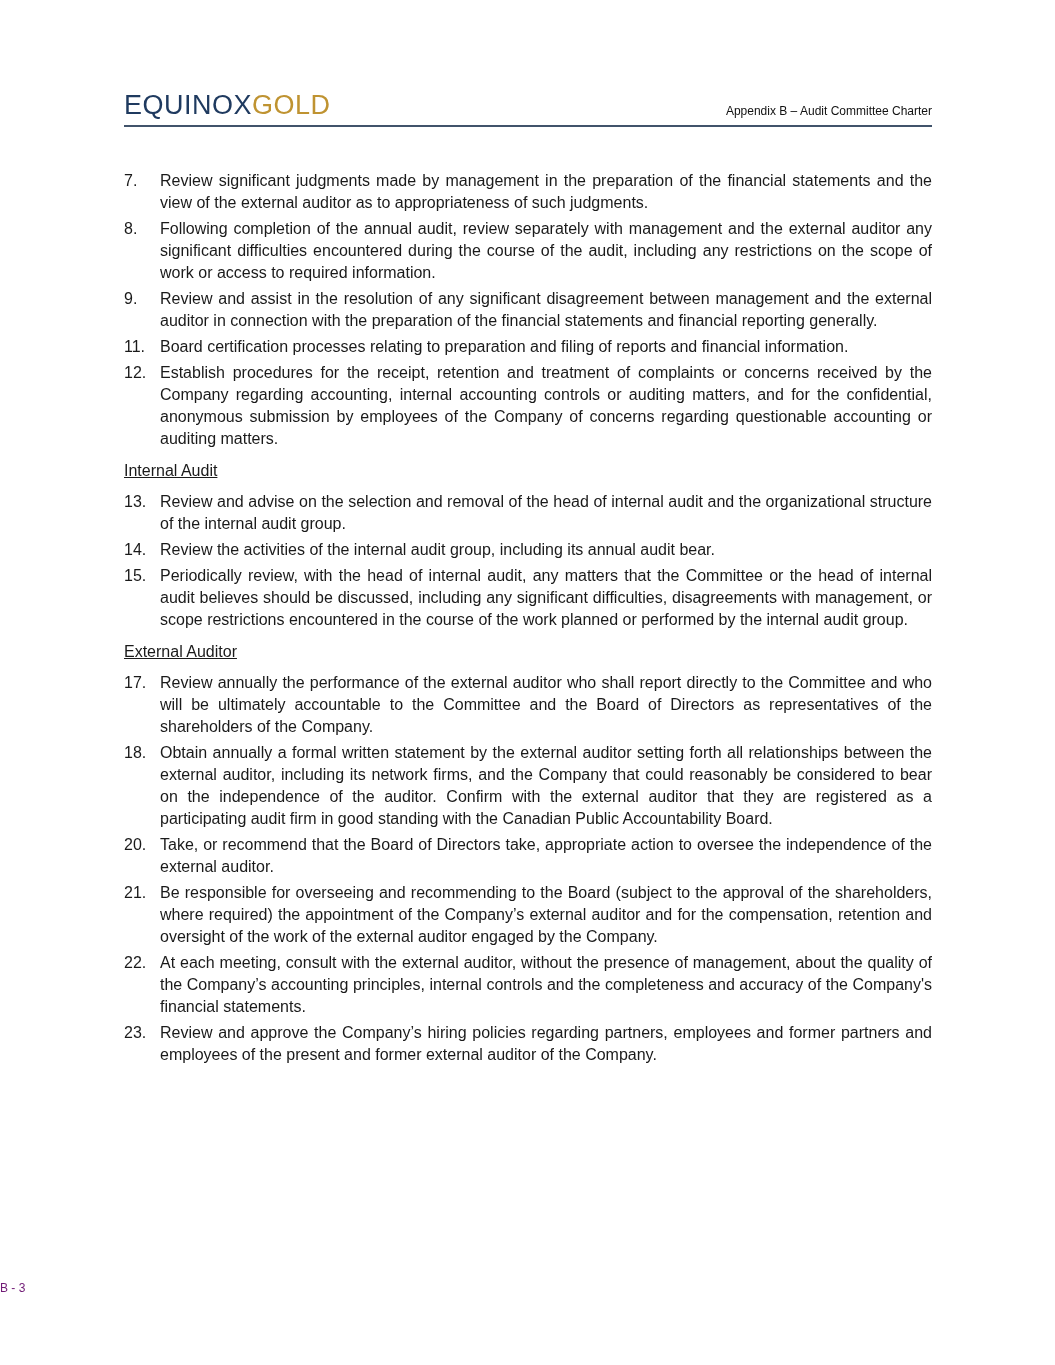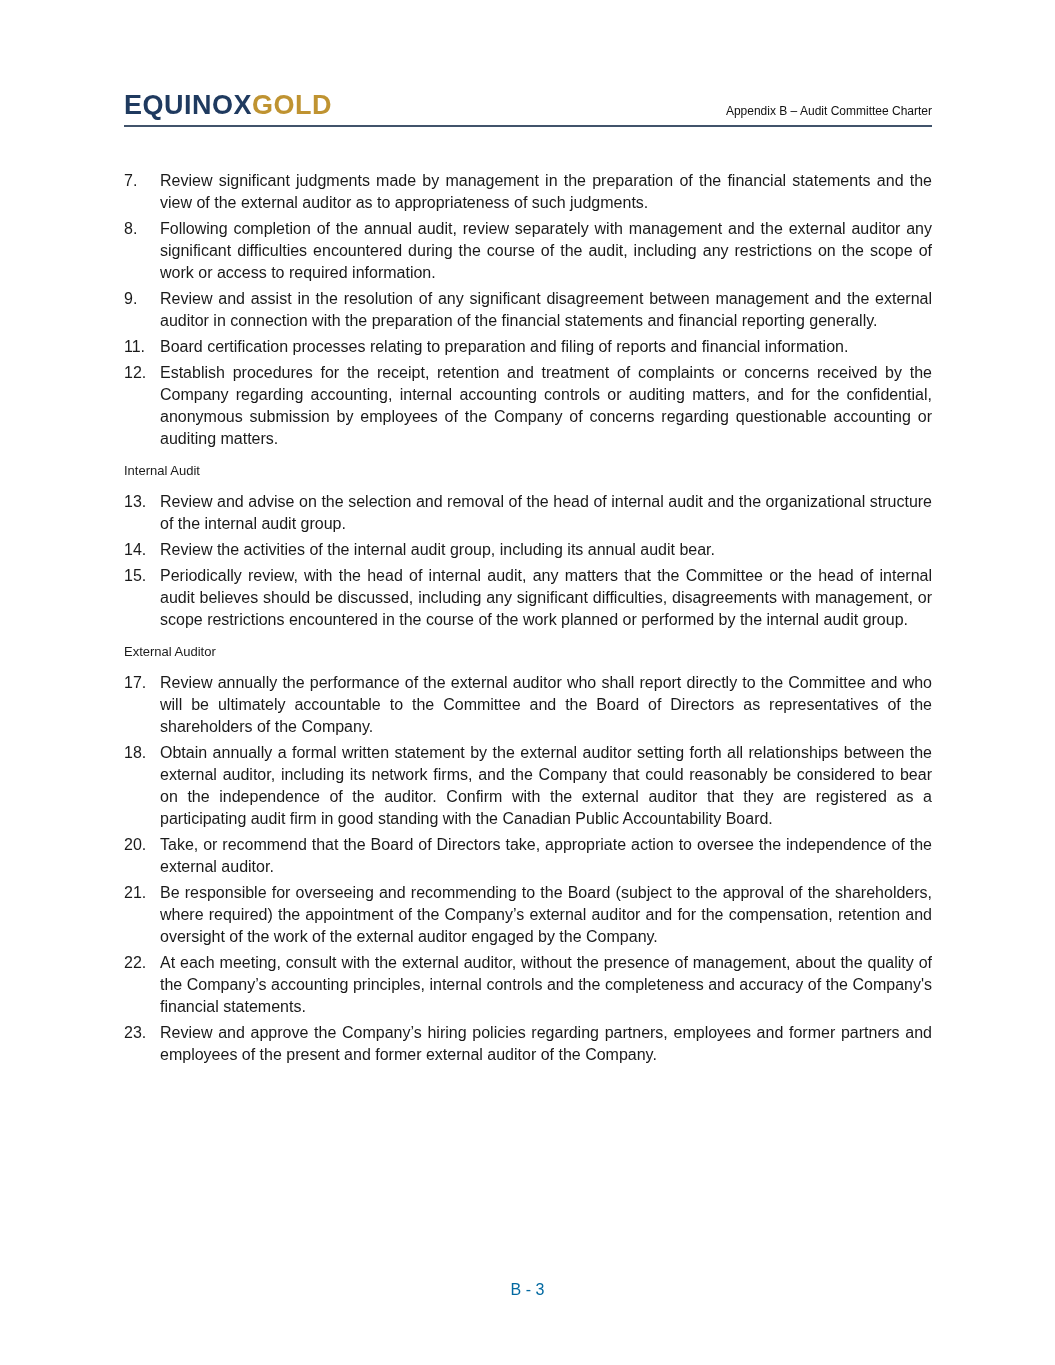--- a/index.html
+++ b/index.html
@@ -19,21 +19,21 @@
     left: 124px;
     width: 808px;
     display: flex;
     justify-content: space-between;
     align-items: flex-end;
     border-bottom: 2px solid #41536b;
     padding-bottom: 6px;
   }
   .logo {
     font-size: 27px;
-    font-weight: bold;
+    font-weight: normal;
     letter-spacing: 0.5px;
     line-height: 1;
     white-space: nowrap;
   }
   .logo-primary { color: #1f3a5f; }
   .logo-secondary { color: #bf9331; }
   .header-title {
     font-size: 12px;
     color: #111111;
     padding-bottom: 1px;
@@ -46,30 +46,30 @@
     width: 808px;
     font-size: 16px;
     line-height: 22px;
   }
   .item { display: flex; margin-bottom: 4px; }
   .item-number { flex: 0 0 36px; width: 36px; }
   .item-text { flex: 1; text-align: justify; }
   .section-heading {
     margin: 10px 0 9px 0;
     font-weight: normal;
-    font-size: 13px;
+    font-size: 16px;
+    text-decoration: underline;
   }
   .footer {
     position: absolute;
     top: 1281px;
     left: 0;
     width: 1055px;
-    text-align: center;
-    font-size: 16px;
-    color: #0369a1;
+    font-size: 12px;
+    color: #701a75;
   }
 </style>
 </head>
 <body>
 
 <div class="page">
 
   <div class="header">
     <div class="logo">
       <span class="logo-primary">EQUINOX</span><span class="logo-secondary">GOLD</span>

